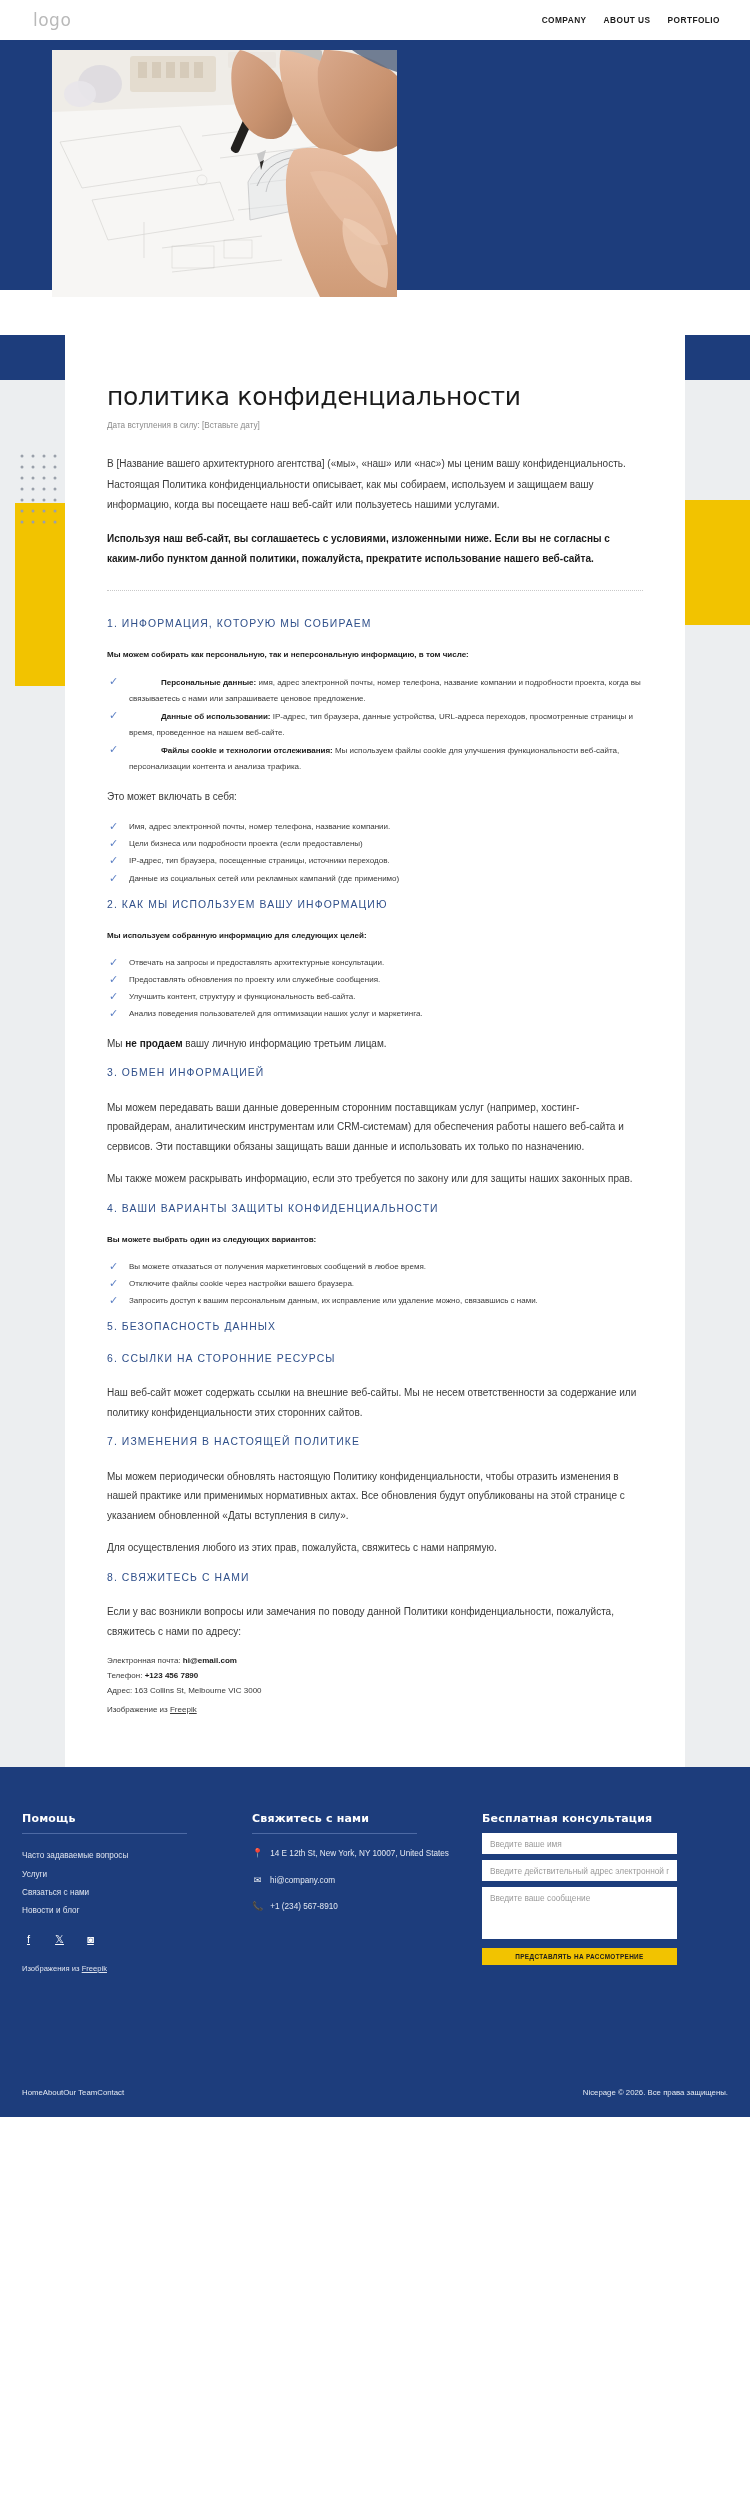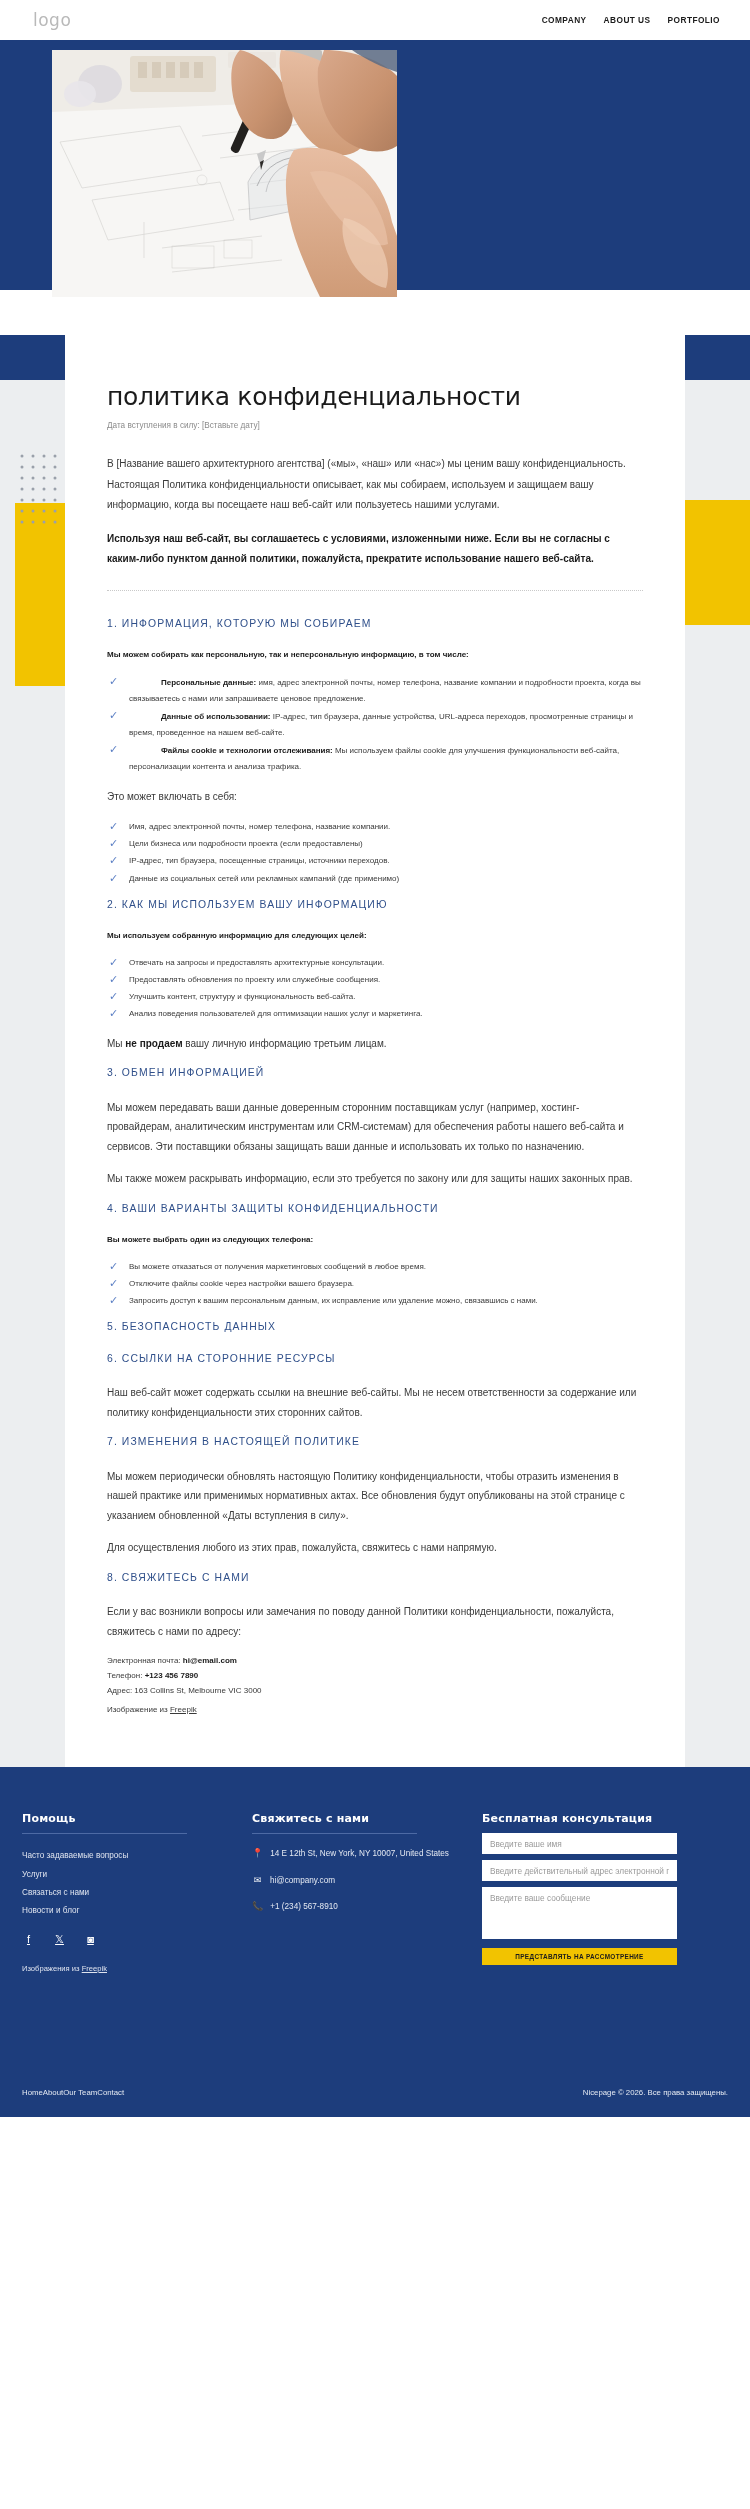--- a/index.html
+++ b/index.html
@@ -498,21 +498,21 @@
     </section>
 
     <section>
       <h2 class="sec-title">3. ОБМЕН ИНФОРМАЦИЕЙ</h2>
       <p class="para tight">Мы можем передавать ваши данные доверенным сторонним поставщикам услуг (например, хостинг-провайдерам, аналитическим инструментам или CRM-системам) для обеспечения работы нашего веб-сайта и сервисов. Эти поставщики обязаны защищать ваши данные и использовать их только по назначению.</p>
       <p class="para tight">Мы также можем раскрывать информацию, если это требуется по закону или для защиты наших законных прав.</p>
     </section>
 
     <section>
       <h2 class="sec-title">4. ВАШИ ВАРИАНТЫ ЗАЩИТЫ КОНФИДЕНЦИАЛЬНОСТИ</h2>
-      <p class="lead">Вы можете выбрать один из следующих телефона:</p>
+      <p class="lead">Вы можете выбрать один из следующих вариантов:</p>
       <ul class="checks compact">
         <li><span class="tick">✓</span><span>Вы можете отказаться от получения маркетинговых сообщений в любое время.</span></li>
         <li><span class="tick">✓</span><span>Отключите файлы cookie через настройки вашего браузера.</span></li>
         <li><span class="tick">✓</span><span>Запросить доступ к вашим персональным данным, их исправление или удаление можно, связавшись с нами.</span></li>
       </ul>
     </section>
 
     <section>
       <h2 class="sec-title">5. БЕЗОПАСНОСТЬ ДАННЫХ</h2>
     </section>

